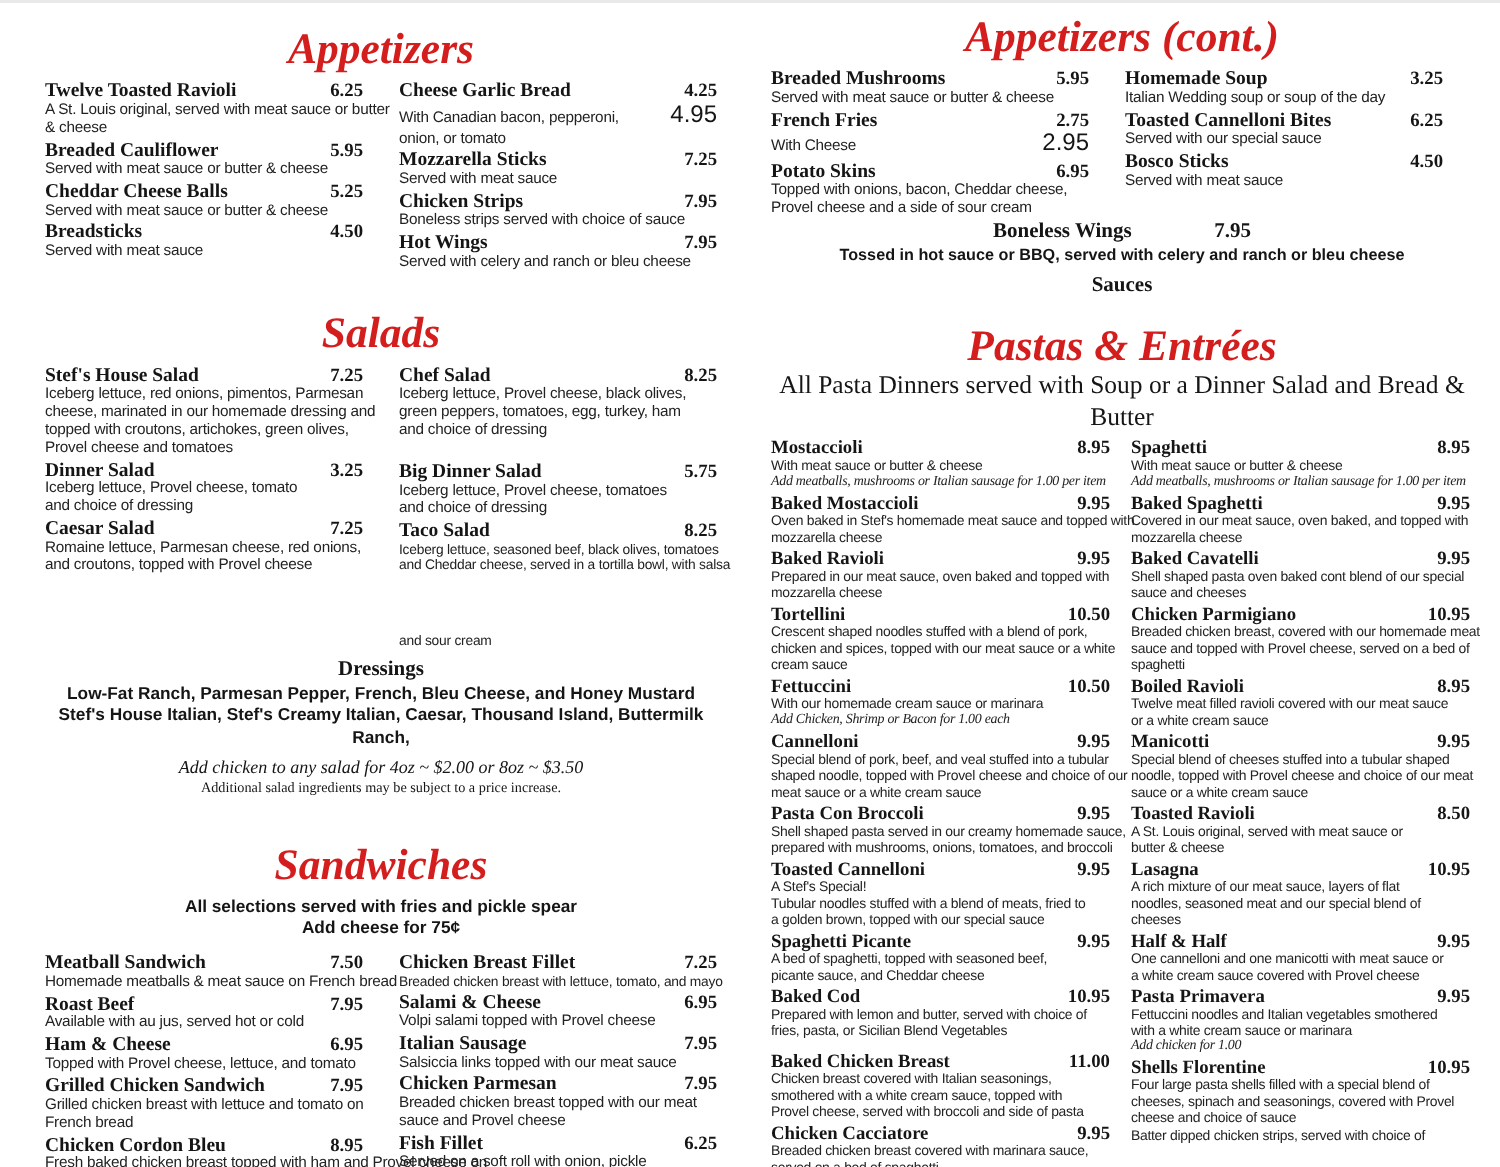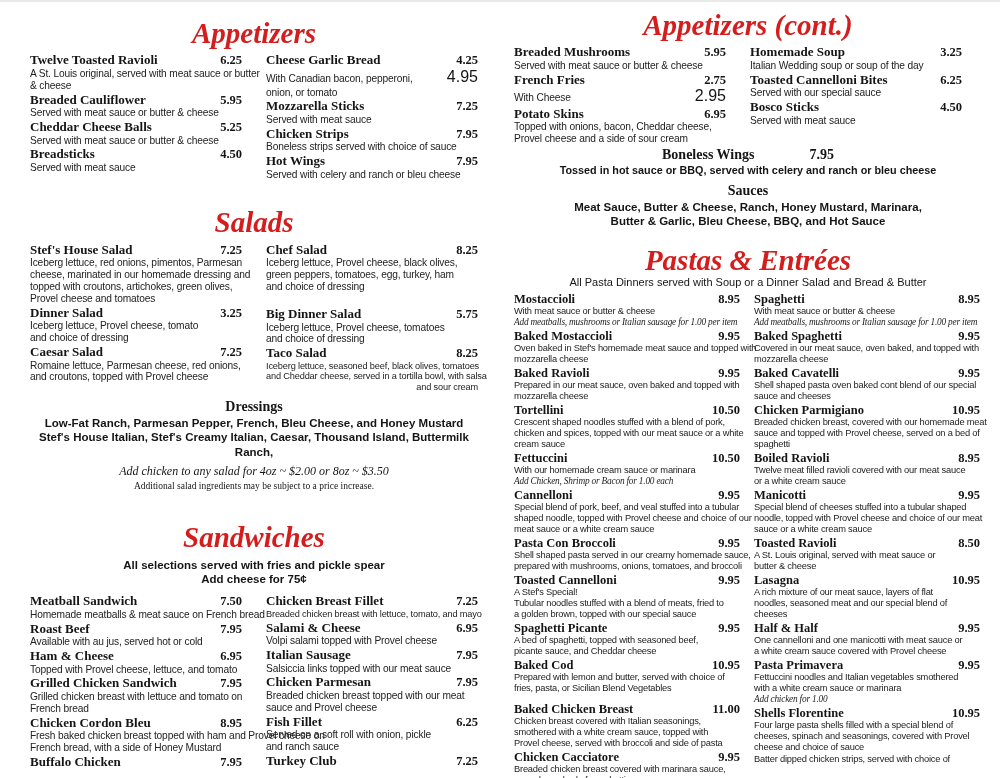--- a/index.html
+++ b/index.html
@@ -28,21 +28,21 @@
   .dtext.small{font-size:9.2px;}
   .sec-pastas .iname{font-size:12.5px;}
   .sec-pastas .dtext{font-size:9.3px;letter-spacing:-0.2px;line-height:1.18;}
   .center{text-align:center;}
   .note-line{font-size:11.5px;line-height:1.25;}
   .note-line.bold{font-weight:700;}
   .sub-head{font-family:"Liberation Serif",serif;font-weight:700;font-size:14px;line-height:1.3;}
   .inline-price-row{display:flex;justify-content:center;gap:55px;align-items:baseline;}
   .fine{font-family:"Liberation Serif",serif;font-size:9.5px;line-height:1.3;}
   .addnote{font-family:"Liberation Serif",serif;font-style:italic;font-weight:400;font-size:12px;line-height:1.4;}
-  .serif-note{font-family:Liberation Sans, sans-serif;font-size:11px;line-height:1.2;}
+  .serif-note{font-family:Liberation Serif, serif;font-size:17px;line-height:1.2;}
   .mt4{margin-top:4px;} .mt8{margin-top:8px;}
   .sec-appetizers{margin-top:16px;}
   .sec-salads{margin-top:26px;}
   .sec-sandwiches{margin-top:30px;}
   .sec-appetizers-cont{margin-top:8px;}
   .sec-pastas{margin-top:16px;}
 </style>
 </head>
 <body>
 
@@ -216,21 +216,21 @@
             <div class="item-row">
               <span class="iname">Taco Salad</span>
               <span class="iprice">8.25</span>
             </div>
             <div class="dline">
               <span class="dtext small">Iceberg lettuce, seasoned beef, black olives, tomatoes</span>
             </div>
             <div class="dline">
               <span class="dtext small">and Cheddar cheese, served in a tortilla bowl, with salsa</span>
             </div>
-            <div class="dline" style="justify-content: flex-end;">
+            <div class="dline" style="justify-content: flex-start; margin-top: 40px;">
               <span class="dtext small">and sour cream</span>
             </div>
           </div>
         </div>
     </div>
     <div class="center mt4">
       <div class="sub-head">Dressings</div>
       <div>
           <div class="note-line bold">Low-Fat Ranch, Parmesan Pepper, French, Bleu Cheese, and Honey Mustard</div>
           <div class="note-line bold">Stef's House Italian, Stef's Creamy Italian, Caesar, Thousand Island, Buttermilk Ranch,</div>
@@ -442,24 +442,20 @@
     </div>
     <div class="center">
       <div class="inline-price-row">
         <span class="sub-head">Boneless Wings</span>
         <span class="sub-head">7.95</span>
       </div>
       <div class="note-line bold" style="font-size:10.8px;">Tossed in hot sauce or BBQ, served with celery and ranch or bleu cheese</div>
     </div>
     <div class="center mt4">
       <div class="sub-head">Sauces</div>
-      <div>
-          <div class="note-line bold">Meat Sauce, Butter &amp; Cheese, Ranch, Honey Mustard, Marinara,</div>
-          <div class="note-line bold">Butter &amp; Garlic,  Bleu Cheese, BBQ, and Hot Sauce</div>
-        </div>
     </div>
   </section>
 
   <section class="sec-pastas">
     <h1 class="sec-title">Pastas &amp; Entrées</h1>
     <div class="center serif-note" style="margin-top:-4px;">All Pasta Dinners served with Soup or a Dinner Salad and Bread &amp; Butter</div>
     <div class="cols" style="margin-top:3px;">
       <div class="col">
           <div class="item">
             <div class="item-row">

